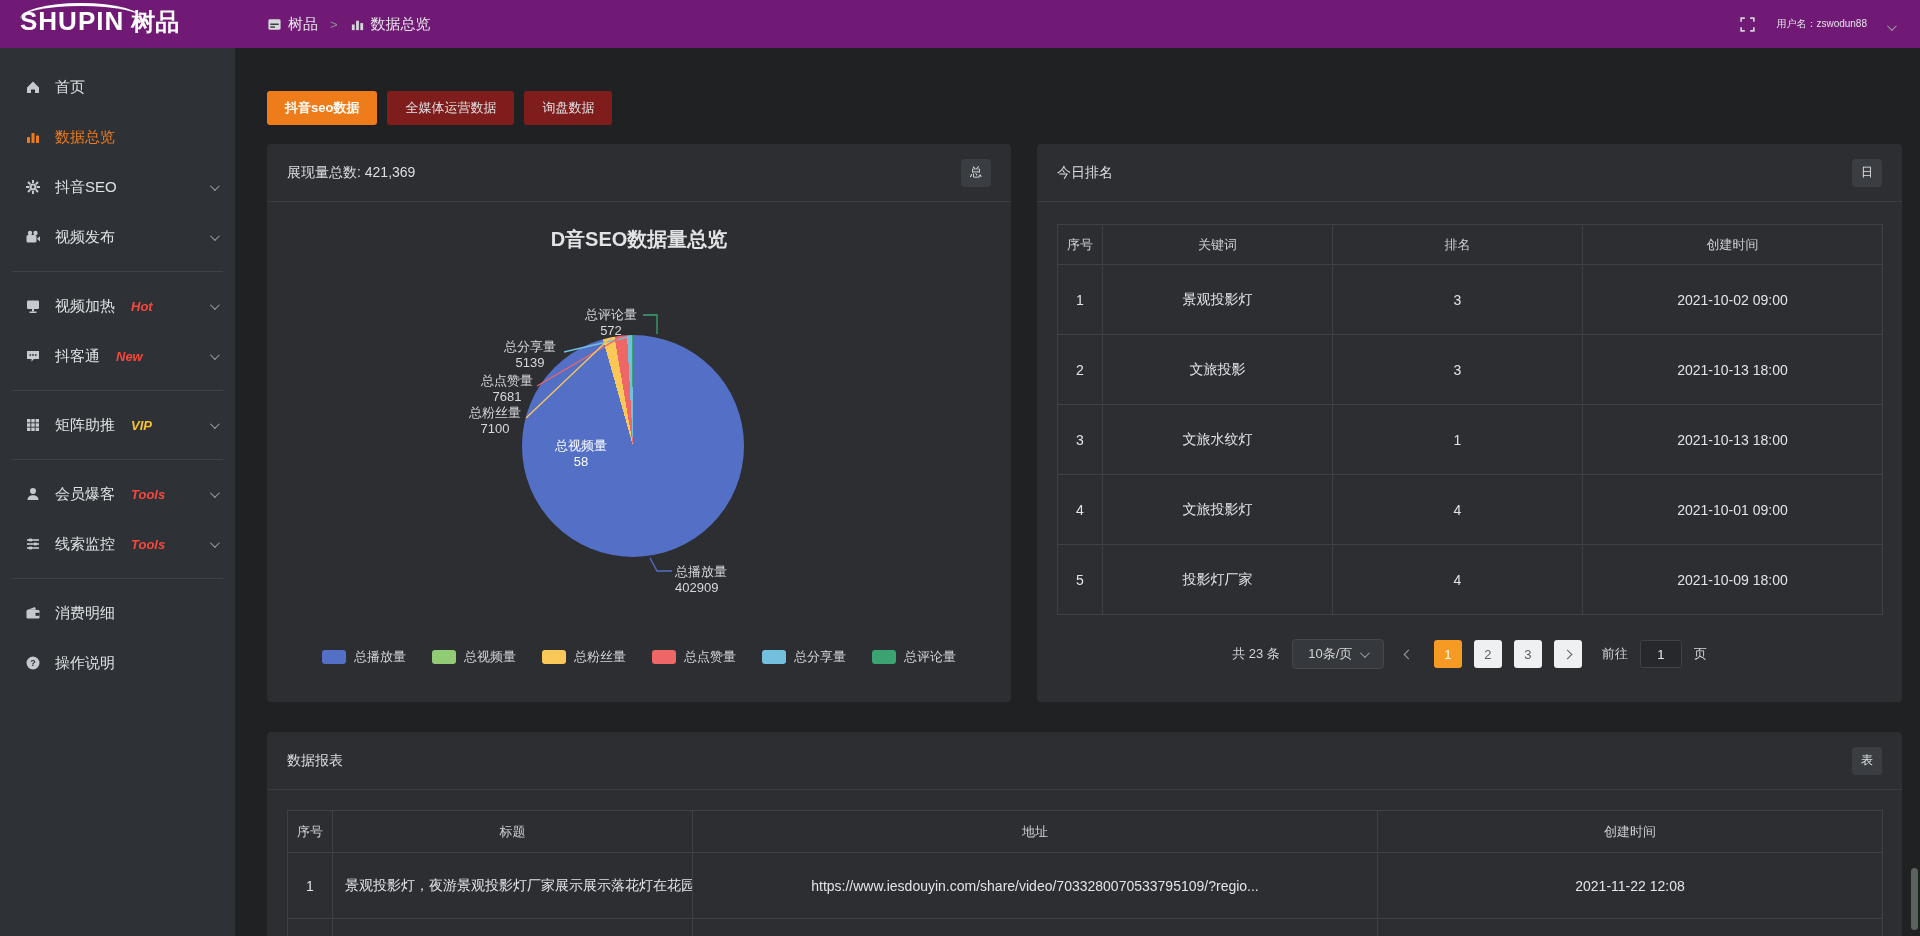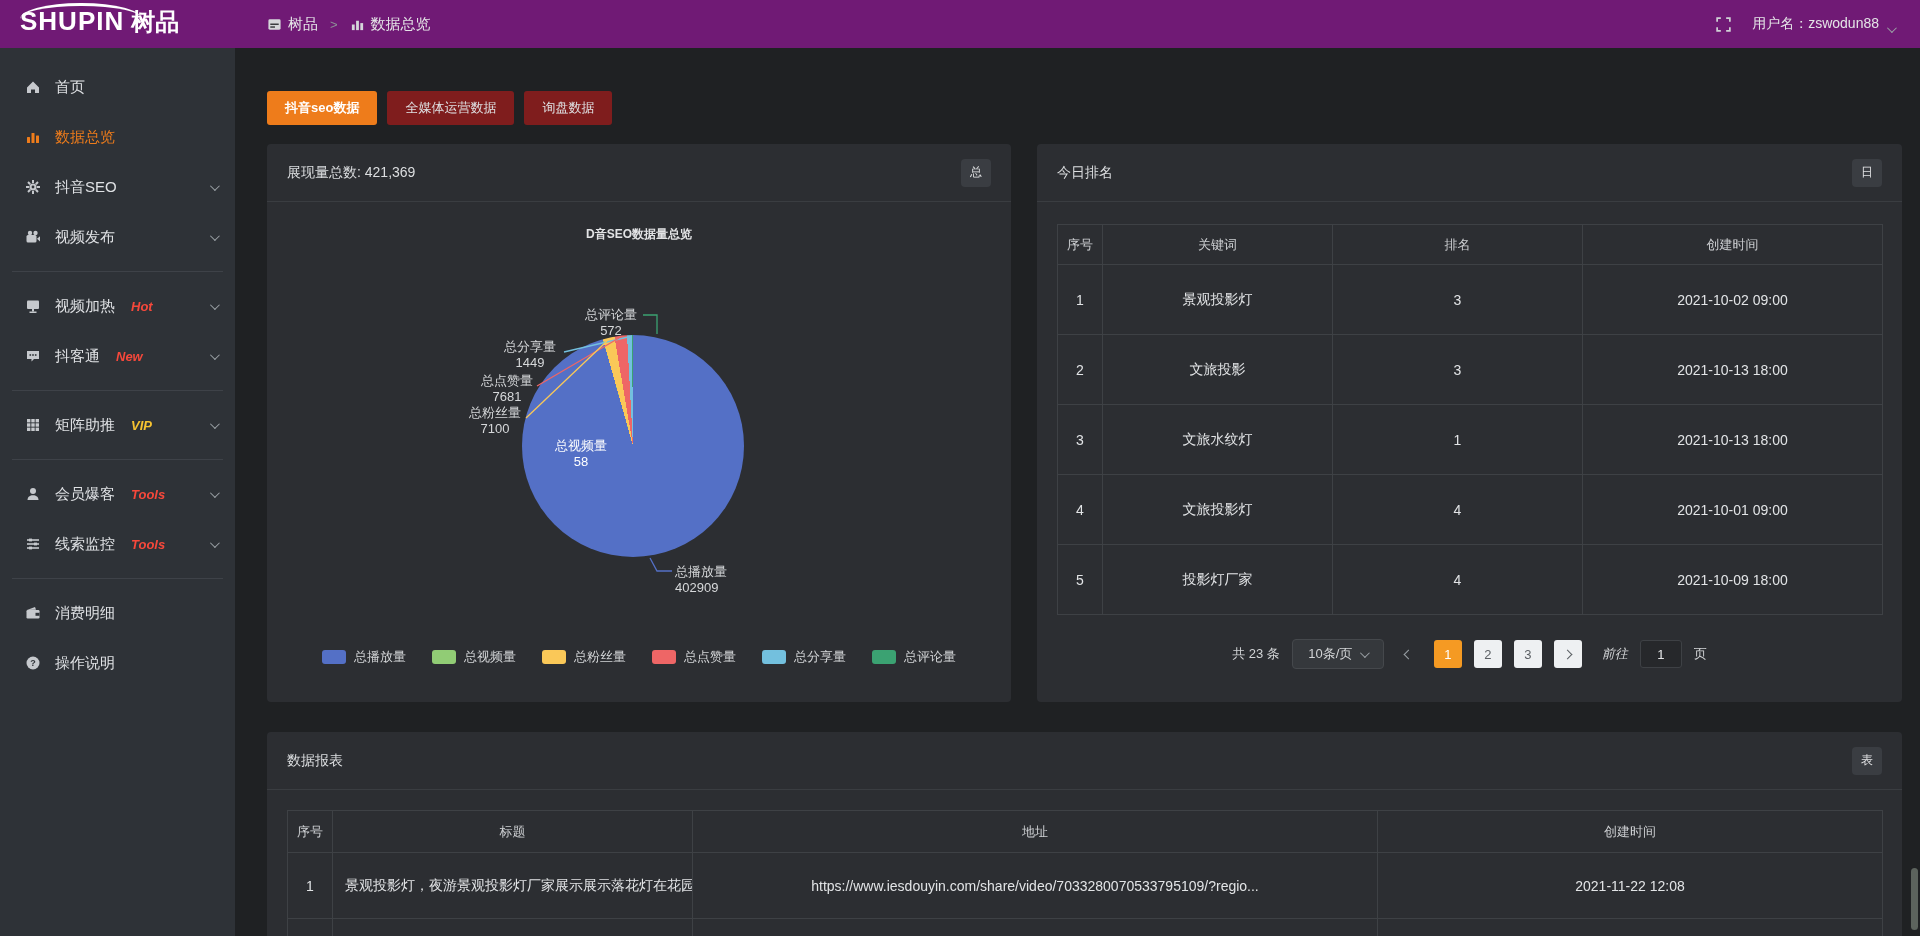--- a/index.html
+++ b/index.html
@@ -9,21 +9,21 @@
   
   .header { position:absolute; top:0; left:0; width:1920px; height:48px; background:#701a75; display:flex; align-items:center; z-index:5; }
   .logo { width:235px; height:48px; position:relative; padding:6px 0 0 20px; display:flex; align-items:baseline; }
   .logo-arc { position:absolute; top:3px; left:20px; width:122px; height:16px; border-top:3px solid #fff; border-radius:60px 60px 0 0 / 16px 16px 0 0; }
   .logo-en { font-size:26px; font-weight:bold; color:#fff; letter-spacing:1px; }
   .logo-cn { font-size:24px; font-weight:bold; color:#fff; margin-left:7px; }
   .breadcrumb { display:flex; align-items:center; margin-left:32px; font-size:15px; color:#e4e5e7; gap:8px; }
   .crumb { display:flex; align-items:center; gap:6px; cursor:pointer; }
   .crumb-sep { color:#8d9196; font-size:13px; margin:0 4px; }
   .header-right { margin-left:auto; display:flex; align-items:center; gap:20px; margin-right:26px; }
-  .user-entry { display:flex; align-items:flex-end; gap:8px; font-size:14px; color:#e4e5e7; cursor:pointer; }
+  .user-entry { display:flex; align-items:flex-end; gap:20px; font-size:10px; color:#e4e5e7; cursor:pointer; }
 
   .chev { display:inline-block; width:7px; height:7px; border-right:1.5px solid #9aa0a5; border-bottom:1.5px solid #9aa0a5; transform:rotate(45deg) translateY(-2px); }
   .chev-left  { transform:rotate(135deg); }
   .chev-right { transform:rotate(-45deg); }
 
   
   .sidebar { position:absolute; top:48px; left:0; width:235px; height:888px; background:#2e3237; padding-top:14px; }
   .side-item { height:50px; display:flex; align-items:center; padding:0 18px 0 24px; font-size:15px; color:#dfe1e4; cursor:pointer; }
   .side-item .ic { width:18px; display:flex; justify-content:center; margin-right:13px; }
   .side-label { flex:0 0 auto; }
@@ -42,21 +42,21 @@
   .panel-head { height:58px; display:flex; align-items:center; justify-content:space-between; padding:0 20px; border-bottom:1px solid #3a3d41; }
   .panel-title { font-size:14px; color:#dcdee0; }
   .corner-btn { width:30px; height:28px; background:#3a3d42; color:#e0e1e3; font-size:12px; border:none; border-radius:4px; cursor:pointer; }
 
   .row-panels { display:flex; gap:26px; margin-top:19px; }
   .panel-overview { width:744px; height:558px; }
   .panel-ranking { width:865px; height:558px; }
 
   
   .chart-body { position:relative; width:744px; height:499px; }
-  .chart-title { position:absolute; top:24px; left:0; width:100%; text-align:center; font-size:12px; font-weight:bold; color:#e2e3e5; }
+  .chart-title { position:absolute; top:24px; left:0; width:100%; text-align:center; font-size:20px; font-weight:bold; color:#e2e3e5; }
   .pie { position:absolute; left:255px; top:133px; width:222px; height:222px; border-radius:50%; }
   .pie-label { position:absolute; font-size:13px; line-height:16px; color:#d6d8da; text-align:center; }
   .pie-label.inside { color:#ffffff; }
   .pie-label.left-a { text-align:left; }
   .lines-svg { position:absolute; left:0; top:0; width:744px; height:499px; pointer-events:none; }
   .legend { position:absolute; bottom:35px; left:0; width:100%; display:flex; justify-content:center; gap:26px; }
   .legend-item { display:flex; align-items:center; gap:8px; cursor:pointer; }
   .legend-swatch { width:24px; height:14px; border-radius:3px; }
   .legend-text { font-size:13px; color:#d4d6d8; }
 
@@ -306,21 +306,21 @@
           <polyline points="270,184 352,136" stroke="#ee6666"></polyline>
           <polyline points="259,216 340,139" stroke="#fac858"></polyline>
           <polyline points="383,356 390,369 405,369" stroke="#5470c6"></polyline>
         </svg>
         <div class="pie-label" style="left:316px; top:105px; width:56px;">
           <div>总评论量</div>
             <div>572</div>
         </div>
         <div class="pie-label" style="left:232px; top:137px; width:62px;">
           <div>总分享量</div>
-            <div>1449</div>
+            <div>5139</div>
         </div>
         <div class="pie-label" style="left:211px; top:171px; width:58px;">
           <div>总点赞量</div>
             <div>7681</div>
         </div>
         <div class="pie-label" style="left:200px; top:203px; width:56px;">
           <div>总粉丝量</div>
             <div>7100</div>
         </div>
         <div class="pie-label inside" style="left:286px; top:236px; width:56px;">
@@ -421,21 +421,21 @@
         </span>
         <button class="pg-arrow">
             <span class="chev chev-left"></span>
           </button>
         <button class="pg-btn active">1</button>
         <button class="pg-btn">2</button>
         <button class="pg-btn">3</button>
         <button class="pg-next">
             <span class="chev chev-right"></span>
           </button>
-        <span style="margin-left:8px;font-style:italic;">前往</span>
+        <span style="margin-left:8px;">前往</span>
         <input class="goto-input" value="1" style="">
         <span>页</span>
       </div>
     </div>
   </div>
 
   <div class="panel panel-report">
     <div class="panel-head">
       <span class="panel-title">数据报表</span>
       <button class="corner-btn">表</button>

